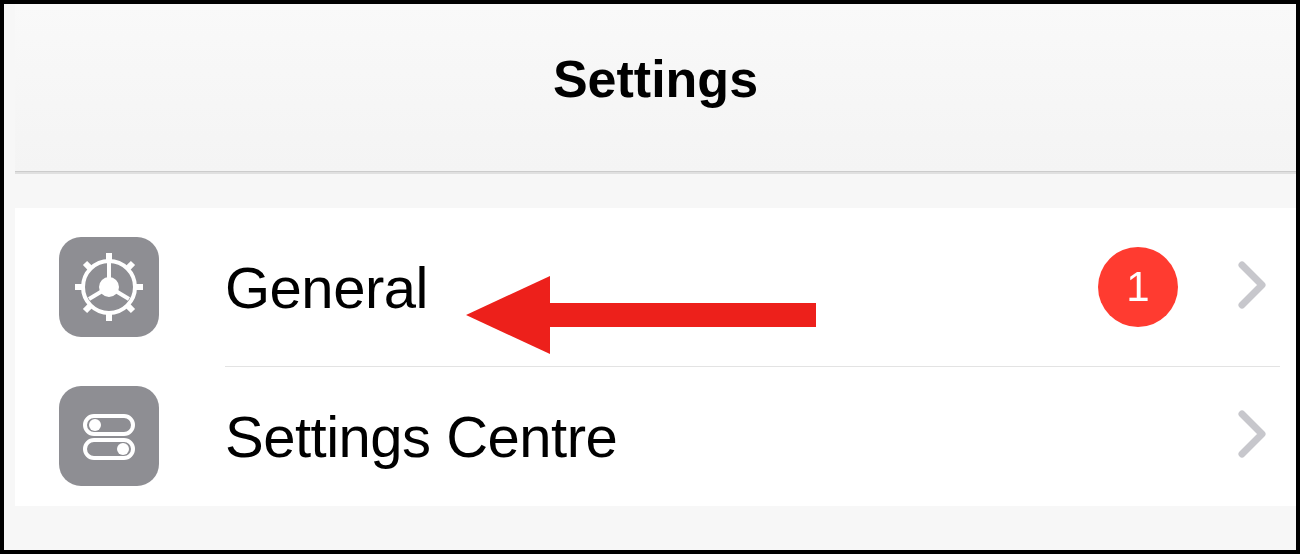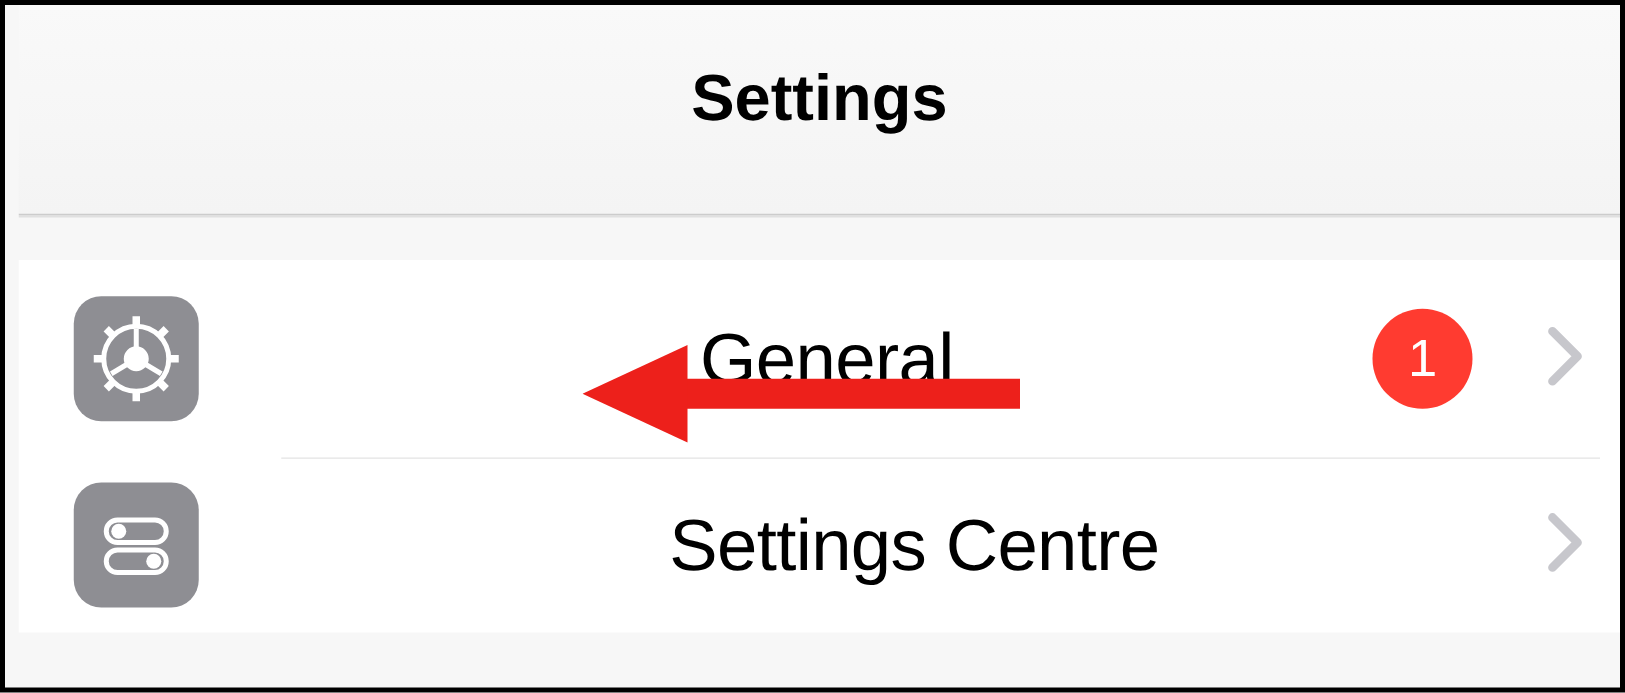--- a/index.html
+++ b/index.html
@@ -49,21 +49,20 @@
     .list {
       background: #fff;
       margin-top: 36px;
     }
     .list-item {
       display: flex;
       align-items: center;
       padding: 0 30px 0 44px;
       height: 158px;
       position: relative;
-      text-align: center;
     }
     .list-item + .list-item::before {
       content: "";
       position: absolute;
       top: 0;
       left: 210px;
       right: 16px;
       height: 1px;
       background: #e3e3e3;
     }

